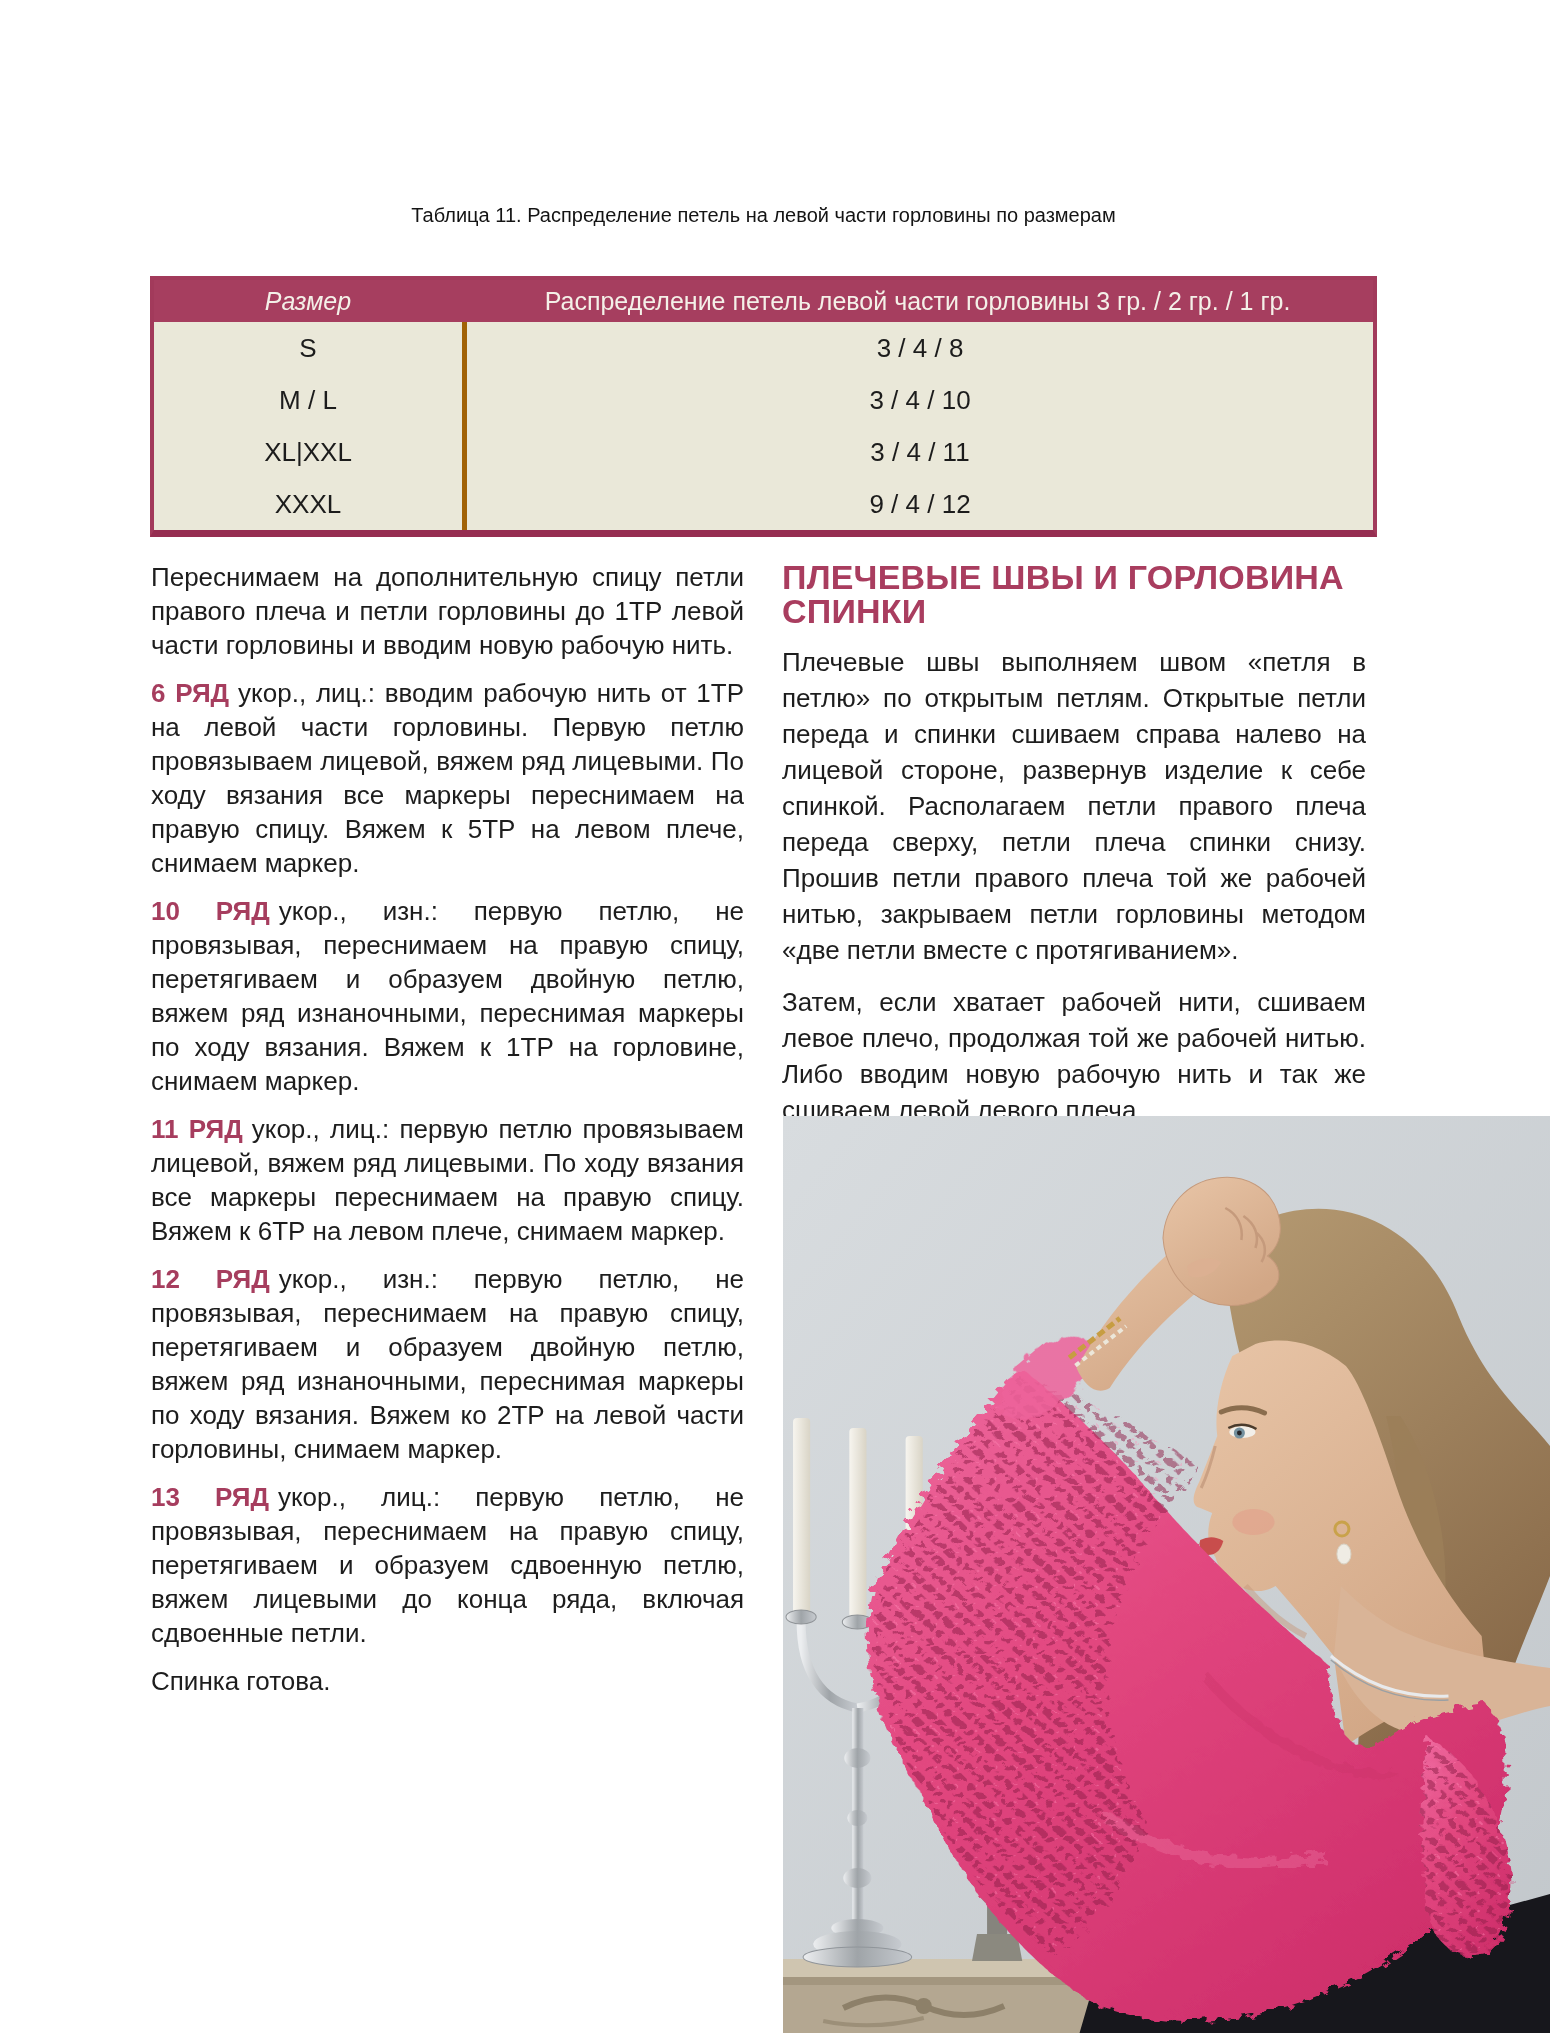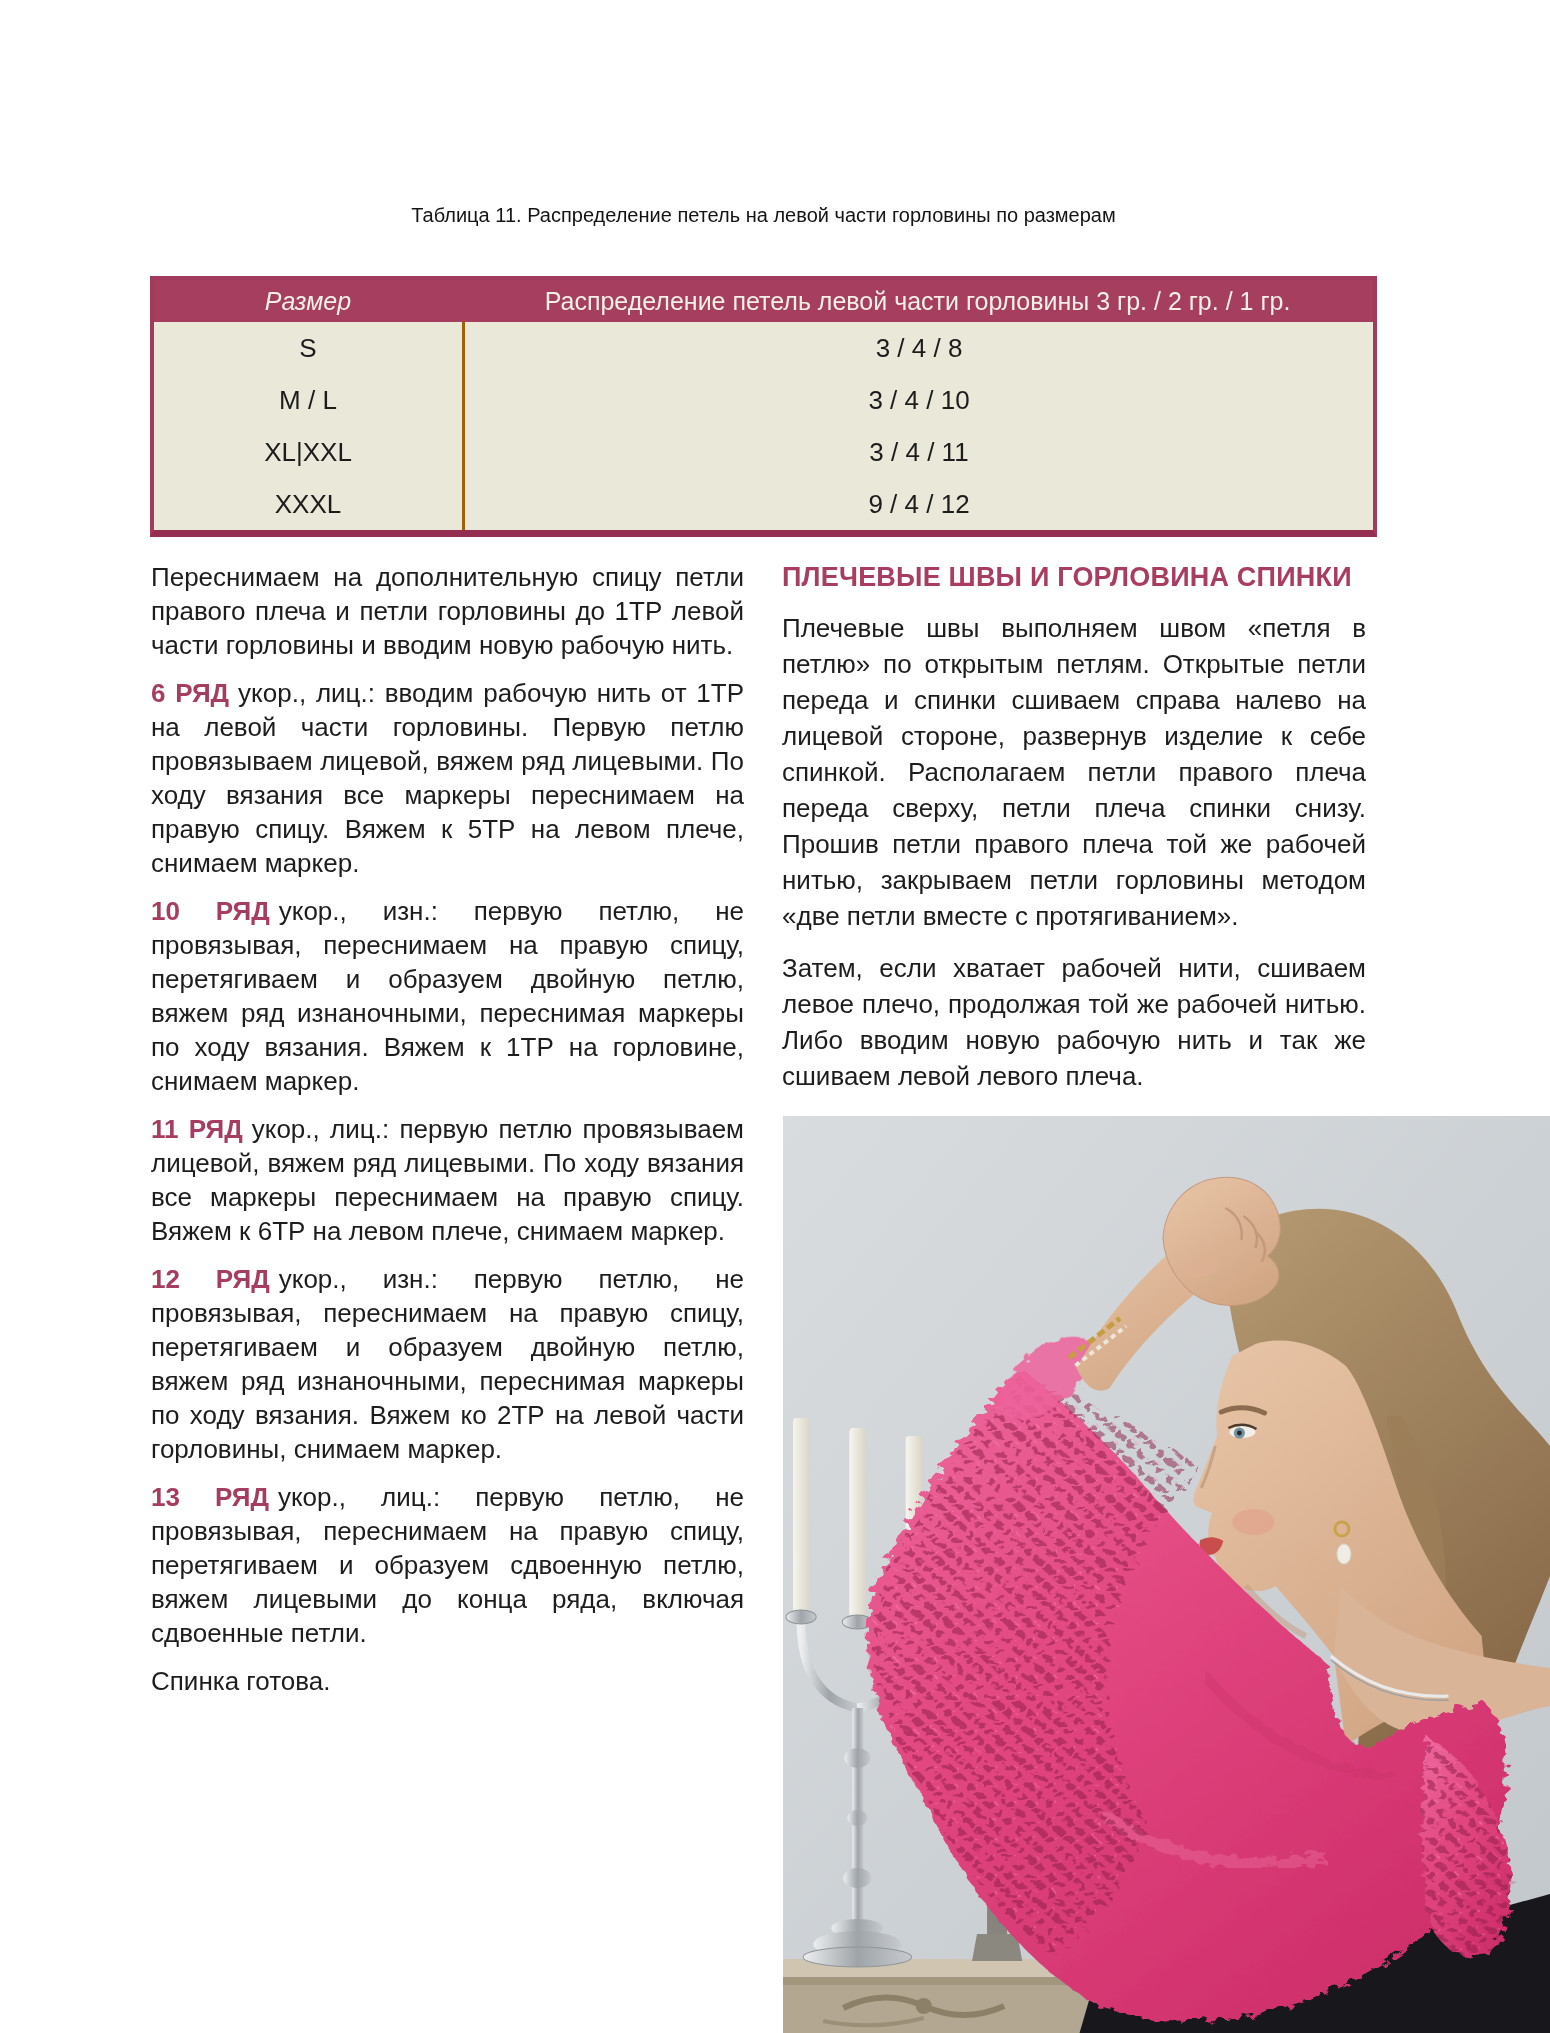--- a/index.html
+++ b/index.html
@@ -23,39 +23,39 @@
     background:#eae8d9;box-sizing:border-box;
   }
   .tbl-head{
     display:flex;background:#a63e5f;color:#f4f0e8;
     height:42px;align-items:center;font-size:25px;
   }
   .tbl-head .h1{width:308px;text-align:center;font-style:italic;}
   .tbl-head .h2{flex:1;text-align:center;}
   .tbl-body{display:flex;}
   .tbl-body .c1{width:308px;}
-  .tbl-body .c2{flex:1;border-left:3px solid #a16207;}
+  .tbl-body .c2{flex:1;border-left:5px solid #a16207;}
   .tcell{
     height:52px;display:flex;align-items:center;justify-content:center;
     font-size:26px;color:#1c1c1c;
   }
   
   .colL{
     position:absolute;left:151px;top:560px;width:593px;
     font-size:26px;line-height:34px;text-align:justify;
   }
   .colR{
     position:absolute;left:782px;top:560px;width:584px;
     font-size:26px;line-height:36px;text-align:justify;
   }
   .colL p,.colR p{margin:0 0 14px 0;}
   .colR p{margin-bottom:16px;margin-top:16px;}
   .rl{color:#a63d5e;font-weight:bold;margin-right:9px;}
   .sect-head{
-    color:#a93d5f;font-weight:bold;font-size:27px;line-height:34px;
+    color:#a93d5f;font-weight:bold;font-size:34px;line-height:34px;
     margin:0 0 16px 0;text-align:left;letter-spacing:.2px;
   }
   .closing{margin-top:18px;}
   
   .photo{
     position:absolute;left:783px;top:1116px;width:767px;height:917px;
     overflow:hidden;background:#ccd1d5;
   }
   .photo svg{display:block;width:100%;height:100%;}
 </style>

